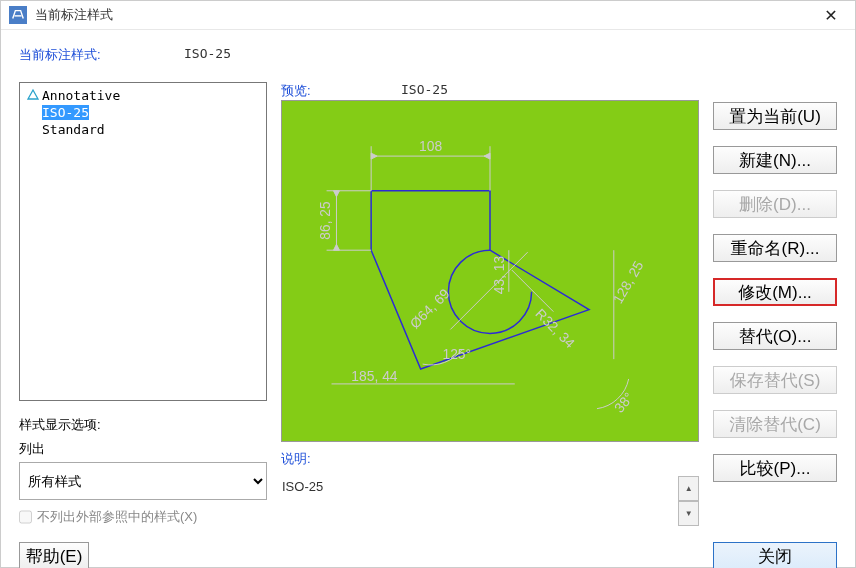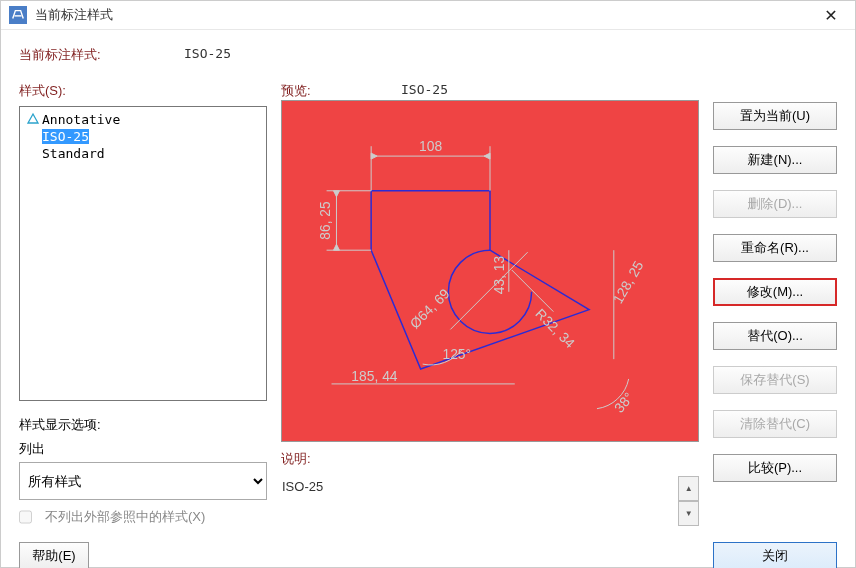--- a/index.html
+++ b/index.html
@@ -5,46 +5,46 @@
     * { box-sizing: border-box; margin: 0; padding: 0; }
     body { font-family: "Microsoft YaHei", "SimSun", sans-serif; font-size: 13px; background: #fff; }
     .dialog { width: 856px; height: 568px; border: 1px solid #ccc; display: flex; flex-direction: column; }
     .titlebar { height: 30px; display: flex; align-items: center; padding: 0 8px; border-bottom: 1px solid #e8e8e8; }
     .app-icon { width: 18px; height: 18px; background: #4a7ec7; margin-right: 8px; display: inline-flex; align-items: center; justify-content: center; }
     .app-icon svg { width: 14px; height: 14px; }
     .title-text { flex: 1; color: #333; }
     .close-x { width: 32px; height: 28px; display: flex; align-items: center; justify-content: center; cursor: pointer; font-size: 16px; color: #222; }
     .content { flex: 1; padding: 16px 18px 10px 18px; display: flex; flex-direction: column; }
     .row1 { display: flex; margin-bottom: 18px; }
-    .label { color: #7f1d1d; }
+    .label { color: #1d4ed8; }
     .cur-label { width: 165px; }
     .cur-val { color: #333; font-family: Consolas, monospace; }
     .main-row { flex: 1; display: flex; gap: 14px; }
     .left-col { width: 248px; display: flex; flex-direction: column; }
     .list-label { margin-bottom: 6px; }
     .listbox { flex: 1; border: 1px solid #777; background: #fff; padding: 4px 0; overflow: auto; height: 300px; }
     .list-item { padding: 1px 6px; font-family: Consolas, monospace; display: flex; align-items: center; cursor: pointer; }
     .list-item .a-marker { width: 16px; display: inline-block; }
     .list-item.selected > .item-text { background: #3399ff; color: #fff; }
     .display-opts { margin-top: 14px; }
     .display-opts .opt-head { line-height: 1.5; margin-bottom: 4px; }
     .select-row select { width: 100%; height: 38px; border: 1px solid #aaa; background: #fff; padding: 0 4px; }
-    .chk-row { margin-top: 8px; display: flex; color: #888; gap: 8px; }
+    .chk-row { margin-top: 8px; display: flex; color: #888; }
     .chk-row input { margin-right: 5px; }
     .center-col { flex: 1; display: flex; flex-direction: column; }
     .mid-headers { display: flex; }
     .mid-headers .lblp { width: 120px; }
-    .preview-box { height: 342px; background: #ef4444; border: 1px solid #999; position: relative; display: flex; align-items: center; justify-content: center; }
+    .preview-box { height: 342px; background: #84cc16; border: 1px solid #999; position: relative; display: flex; align-items: center; justify-content: center; }
     .preview-box svg { width: 100%; height: 100%; }
     .desc-row { margin-top: 8px; display: flex; }
     .desc-textarea { width: 100%; height: 50px; border: 1px solid #fff; resize: none; padding: 2px 0; color: #333; font-family: inherit; }
     .spinner { width: 22px; display: flex; flex-direction: column; margin-left: 6px; }
     .spinner-btn { flex: 1; border: 1px solid #bbb; background: #f2f2f2; font-size: 8px; line-height: 1; color: #555; display: flex; align-items: center; justify-content: center; cursor: pointer; }
     .right-col { width: 124px; display: flex; flex-direction: column; gap: 16px; padding-top: 20px; }
-    .btn { height: 28px; border: 1px solid #999; background: linear-gradient(#fdfdfd,#eee); cursor: pointer; font-family: inherit; font-size: 13px; padding: 0 4px; }
+    .btn { height: 28px; border: 1px solid #999; background: linear-gradient(#fdfdfd,#eee); cursor: pointer; font-family: inherit; font-size: 17px; padding: 0 4px; }
     .btn.disabled { color: #a8a8a8; border-color: #ccc; cursor: default; }
     .btn.hl { border: 2px solid #d62828; }
     .bottom { display: flex; padding: 6px 18px 14px 18px; }
     .help-btn { width: 70px; }
     .bottom .spacer { flex: 1; }
     .close-btn { width: 124px; border: 1px solid #2c72c7; background: linear-gradient(#ebf3fc,#dcecfb); }
   </style>
 </head>
 <body>
 
@@ -61,21 +61,20 @@
   </div>
 
   <div class="content">
     <div class="row1">
       <span class="label cur-label">当前标注样式:</span>
       <span class="cur-val">ISO-25</span>
     </div>
 
     <div class="main-row">
       <div class="left-col">
-        <div class="list-label label">样式(S):</div>
         <div class="listbox">
           <div class="list-item">
             <span class="a-marker">
               <svg width="14" height="12">
                   <path d="M2 11 L7 2 L12 11 Z" fill="none" stroke="#2ba3cc" stroke-width="1.3"></path>
                 </svg>
             </span>
             <span class="item-text">Annotative</span>
           </div>
           <div class="list-item selected">

